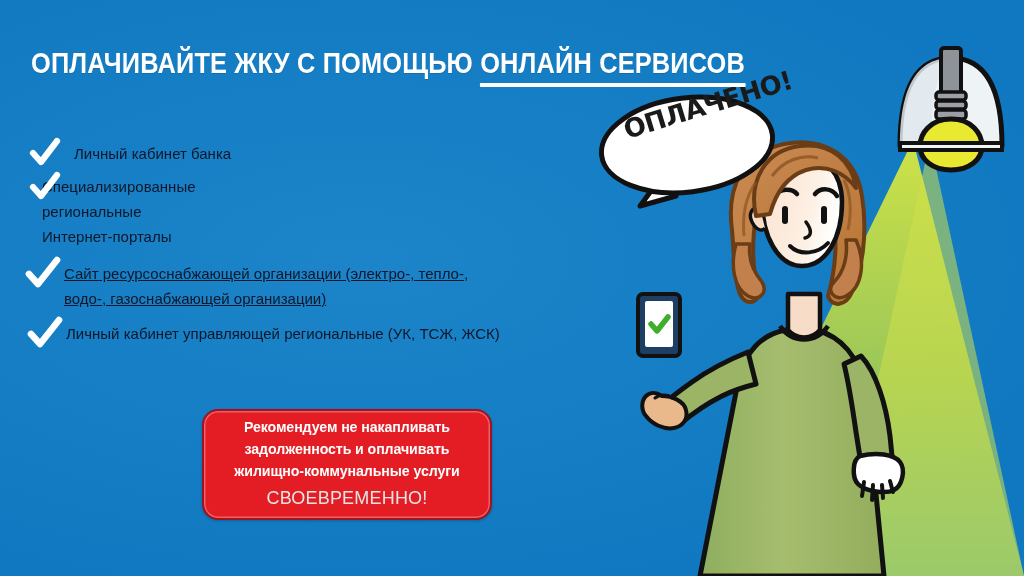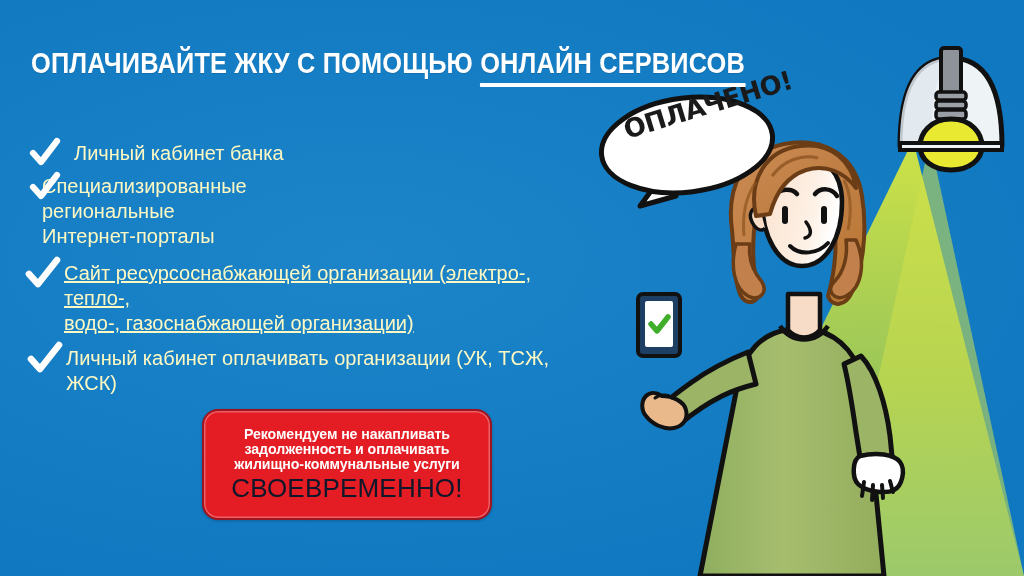--- a/index.html
+++ b/index.html
@@ -38,22 +38,22 @@
   }
 
   
   .bullets{position:absolute;left:0;top:128px;width:600px;}
   .brow{position:relative;margin-bottom:2px;}
   .chk{
     position:absolute;display:block;
   }
   .chk svg{display:block;overflow:visible;}
   .btxt{
-    color:#fef9c3;
-    font-size:20px;
+    color:#0f172a;
+    font-size:15px;
     line-height:25px;
     font-weight:400;
     white-space:pre-line;
   }
   .b1{padding-left:74px;padding-top:13px;}
   .b2{padding-left:42px;padding-top:6px;}
   .b3{padding-left:64px;padding-top:10px;text-decoration:underline;}
   .b4{padding-left:66px;padding-top:8px;}
 
   
@@ -63,27 +63,27 @@
     border:2px solid #9e1520;
     border-radius:16px;
     box-shadow:inset 0 0 0 1.5px rgba(255,255,255,.30),
                0 1px 3px rgba(0,0,0,.22);
     display:flex;flex-direction:column;
     align-items:center;justify-content:center;
     padding:6px 8px 8px;
   }
   .warn-lines{
     color:#ffffff;text-align:center;
-    font-size:14.2px;line-height:15px;font-weight:700;
+    font-size:14.2px;line-height:22px;font-weight:700;
     white-space:pre-line;
     letter-spacing:-.1px;
   }
   .warn-big{
-    color:#0f172a;text-align:center;
-    font-size:26px;line-height:26px;font-weight:400;
+    color:#e5e5e5;text-align:center;
+    font-size:18px;line-height:26px;font-weight:400;
     letter-spacing:.2px;margin-top:3px;
   }
 
   
   .art{position:absolute;left:0;top:0;width:1024px;height:576px;}
   .art svg{display:block;}
 
   
   .bubble-text{
     position:absolute;left:620px;top:116px;
@@ -287,21 +287,21 @@
       <div class="btxt b3">Сайт ресурсоснабжающей организации (электро-, тепло-,
 водо-, газоснабжающей организации)</div>
     </div>
 
     <div class="brow">
       <span class="chk" style="left:28px;top:4px;">
         <svg width="34" height="34" viewBox="0 0 34 34">
           <path d="M3 17 L12 27 L31 3" fill="none" stroke="#ffffff" stroke-width="6.6" stroke-linecap="round" stroke-linejoin="round"></path>
         </svg>
       </span>
-      <div class="btxt b4">Личный кабинет оплачивать организации (УК, ТСЖ, ЖСК)</div>
+      <div class="btxt b4">Личный кабинет управляющей региональные (УК, ТСЖ, ЖСК)</div>
     </div>
   </div>
 
   <div class="warn">
     <div class="warn-lines">Рекомендуем не накапливать
 задолженность и оплачивать
 жилищно-коммунальные услуги</div>
     <div class="warn-big">СВОЕВРЕМЕННО!</div>
   </div>
 

